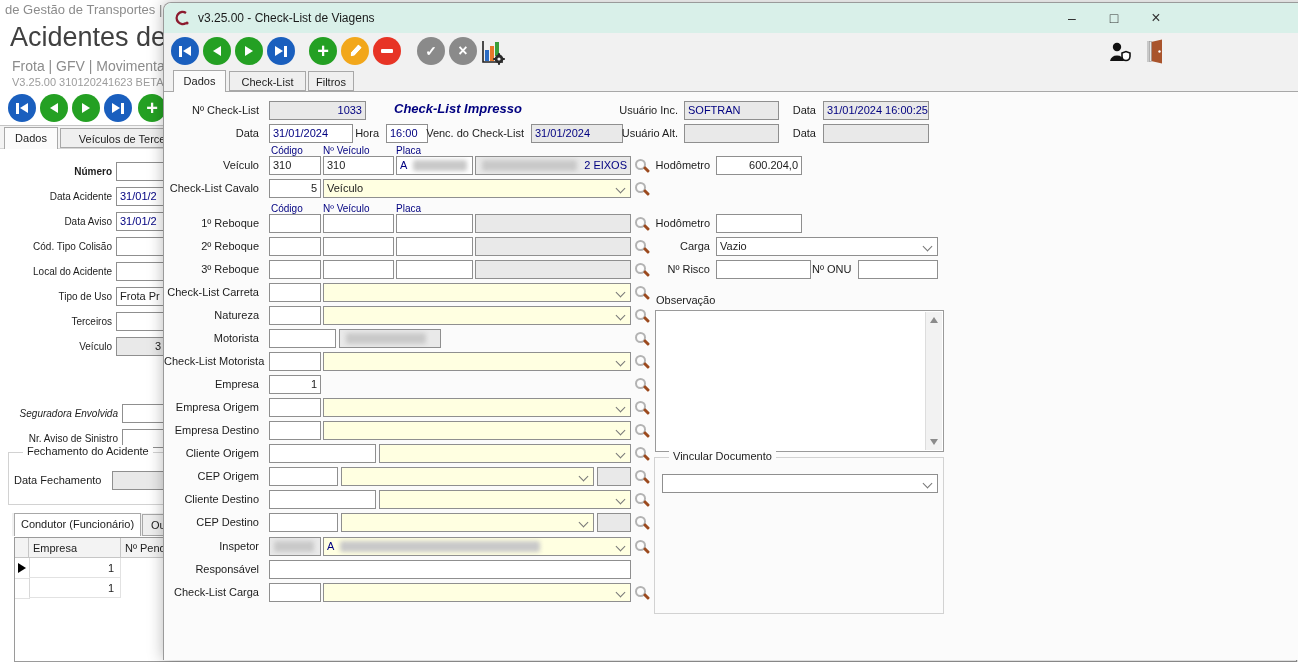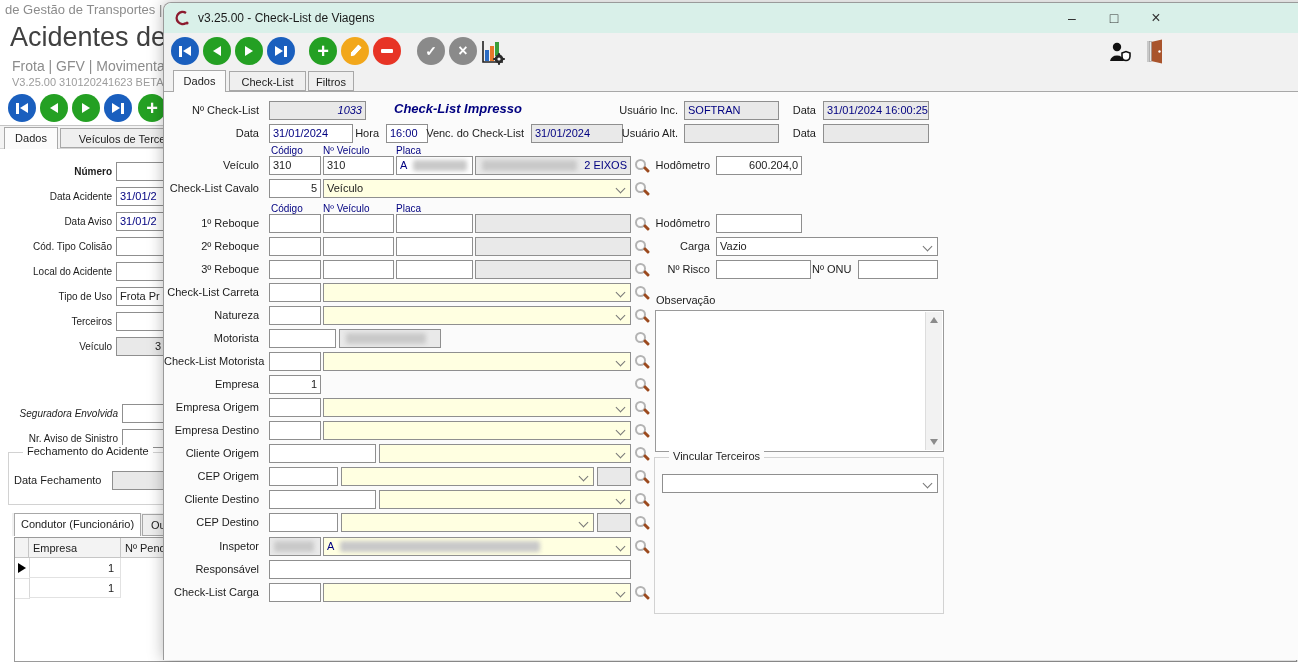--- a/index.html
+++ b/index.html
@@ -241,21 +241,21 @@
       </svg>
     </div>
 
     <div class="tabstrip">
       <div class="tab active" style="left:9px;width:53px;top:0;">Dados</div>
       <div class="tab" style="left:65px;width:77px;">Check-List</div>
       <div class="tab" style="left:144px;width:46px;">Filtros</div>
     </div>
 
     <div class="lbl flabel" style="top:98px;">Nº Check-List</div>
-    <div class="fld dis rt navy" style="left:105px;top:98px;width:97px;font-style:italic;">1033</div>
+    <div class="fld dis rt navy" style="left:105px;top:98px;width:97px;">1033</div>
     <div class="lbl" style="left:230px;top:96px;font-size:13px;font-weight:bold;font-style:italic;color:#000080;">Check-List Impresso</div>
     <div class="lbl rtl" style="left:440px;top:98px;width:78px;">Usuário Inc.</div>
     <div class="fld dis navy" style="left:520px;top:98px;width:95px;">SOFTRAN</div>
     <div class="lbl rtl" style="left:620px;top:98px;width:36px;">Data</div>
     <div class="fld dis navy" style="left:659px;top:98px;width:106px;">31/01/2024 16:00:25</div>
 
     <div class="lbl flabel" style="top:121px;">Data</div>
     <div class="fld navy" style="left:105px;top:121px;width:84px;">31/01/2024</div>
     <div class="lbl rtl" style="left:190px;top:121px;width:29px;">Hora</div>
     <div class="fld navy" style="left:222px;top:121px;width:42px;">16:00</div>
@@ -412,18 +412,18 @@
     <div class="fld" style="left:105px;top:557px;width:362px;"></div>
 
     <div class="lbl flabel" style="top:580px;">Check-List Carga</div>
     <div class="fld" style="left:105px;top:580px;width:52px;"></div>
     <div class="fld yel" style="left:159px;top:580px;width:308px;">
         <span class="chev"></span>
       </div>
     <span class="mag" style="left:470px;top:582px;"></span>
 
     <div class="group" style="left:490px;top:454px;width:290px;height:157px;">
-      <span class="group-legend">Vincular Terceiros</span>
+      <span class="group-legend">Vincular Documento</span>
       <div class="fld" style="left:7px;top:16px;width:276px;"><span></span><span class="chev"></span></div>
     </div>
 
   </div>
 </div>
 
 </body></html>

